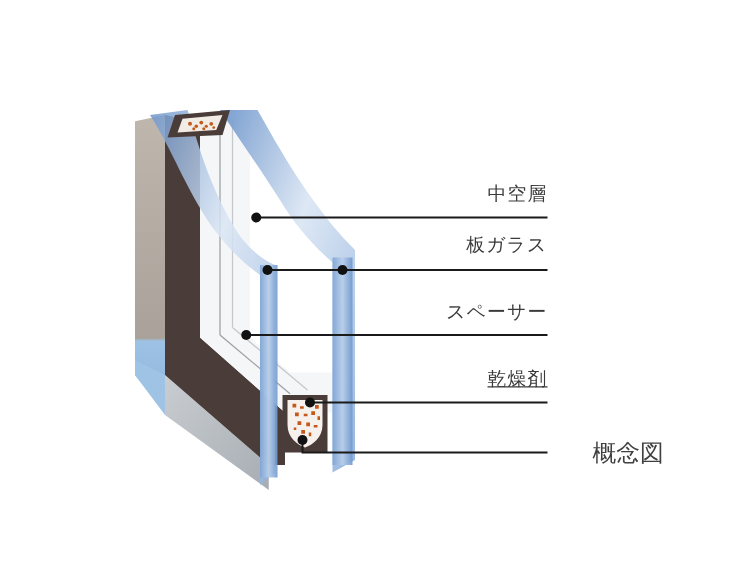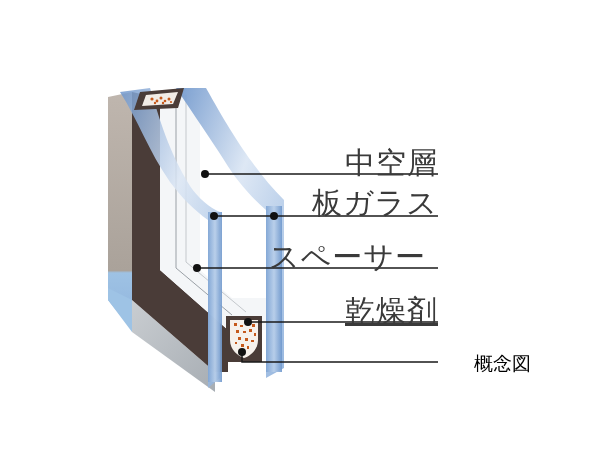--- a/index.html
+++ b/index.html
@@ -1,21 +1,21 @@
 <!DOCTYPE html>
 <html><head>
   <meta charset="utf-8">
   <style>
     html, body { margin: 0; padding: 0; background: #ffffff; }
     body { width: 600px; height: 449px; position: relative; overflow: hidden;
            font-family: "DejaVu Sans", sans-serif; }
     #stage { position: absolute; left: 0; top: 0; width: 600px; height: 449px; }
-    .label { position: absolute; font-size: 30px; color: #3a3a3a; letter-spacing: 1px;
+    .label { position: absolute; font-size: 15px; color: #3a3a3a; letter-spacing: 1px;
              text-align: right; white-space: nowrap; line-height: 1; }
-    .caption { position: absolute; font-size: 19px; color: #000000; white-space: nowrap; line-height: 1; }
+    .caption { position: absolute; font-size: 19px; color: #404040; white-space: nowrap; line-height: 1; }
   </style>
 </head>
 <body>
 
 <div id="stage">
   <svg width="600" height="449" viewBox="0 0 600 449" xmlns="http://www.w3.org/2000/svg">
     <defs>
       <linearGradient id="glassFront" x1="0" y1="0" x2="1" y2="0">
         <stop offset="0" stop-color="#7ea4d4"></stop>
         <stop offset="0.5" stop-color="#b9cfea"></stop>
@@ -109,16 +109,16 @@
       <circle cx="214" cy="216" r="4"></circle>
       <circle cx="274" cy="216" r="4"></circle>
       <circle cx="197" cy="268" r="4"></circle>
       <circle cx="248" cy="322" r="4"></circle>
       <circle cx="242" cy="352" r="4"></circle>
     </g>
   </svg>
 
   <div class="label" style="right:162px; top:148px;">中空層</div>
   <div class="label" style="right:162px; top:190px;font-family:Liberation Mono, monospace;">板ガラス</div>
-  <div class="label" style="right:174px; top:242px;">スペーサー</div>
+  <div class="label" style="right:162px; top:242px;">スペーサー</div>
   <div class="label" style="right:162px; top:296px;text-decoration:underline;">乾燥剤</div>
   <div class="caption" style="left:474px; top:354px;">概念図</div>
 </div>
 
 </body></html>

